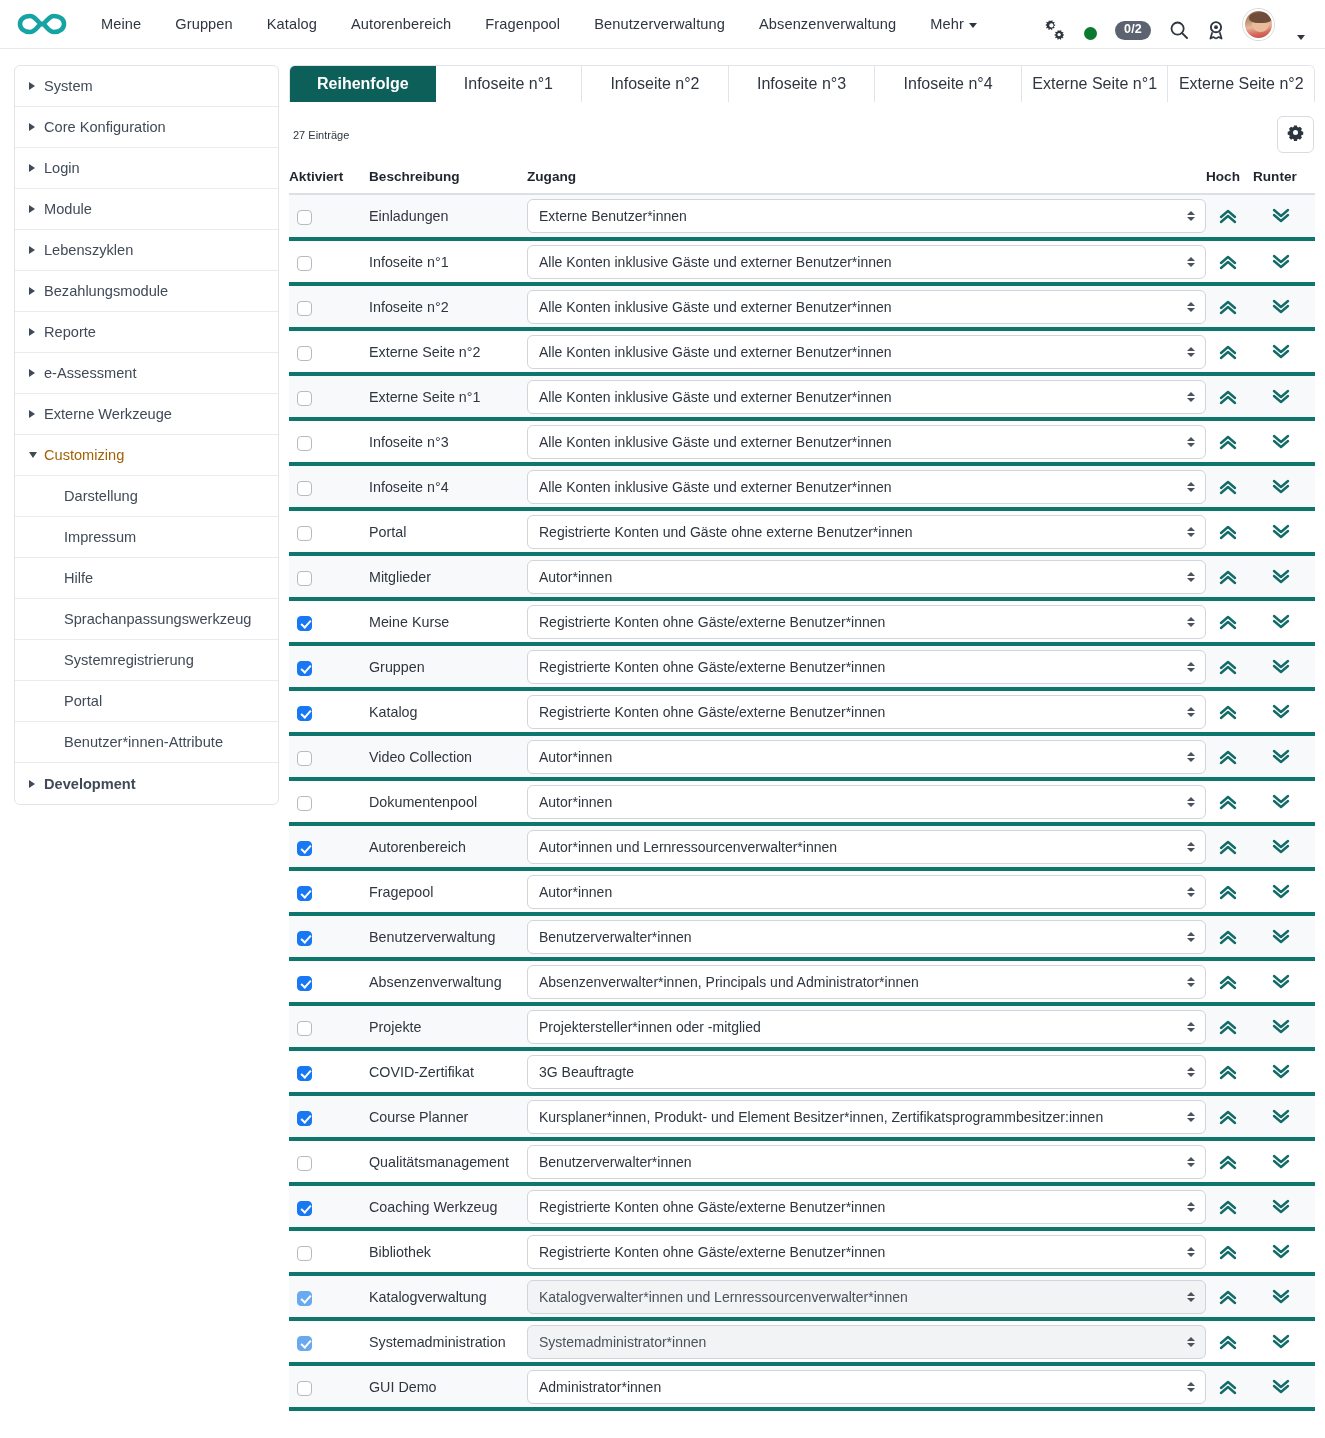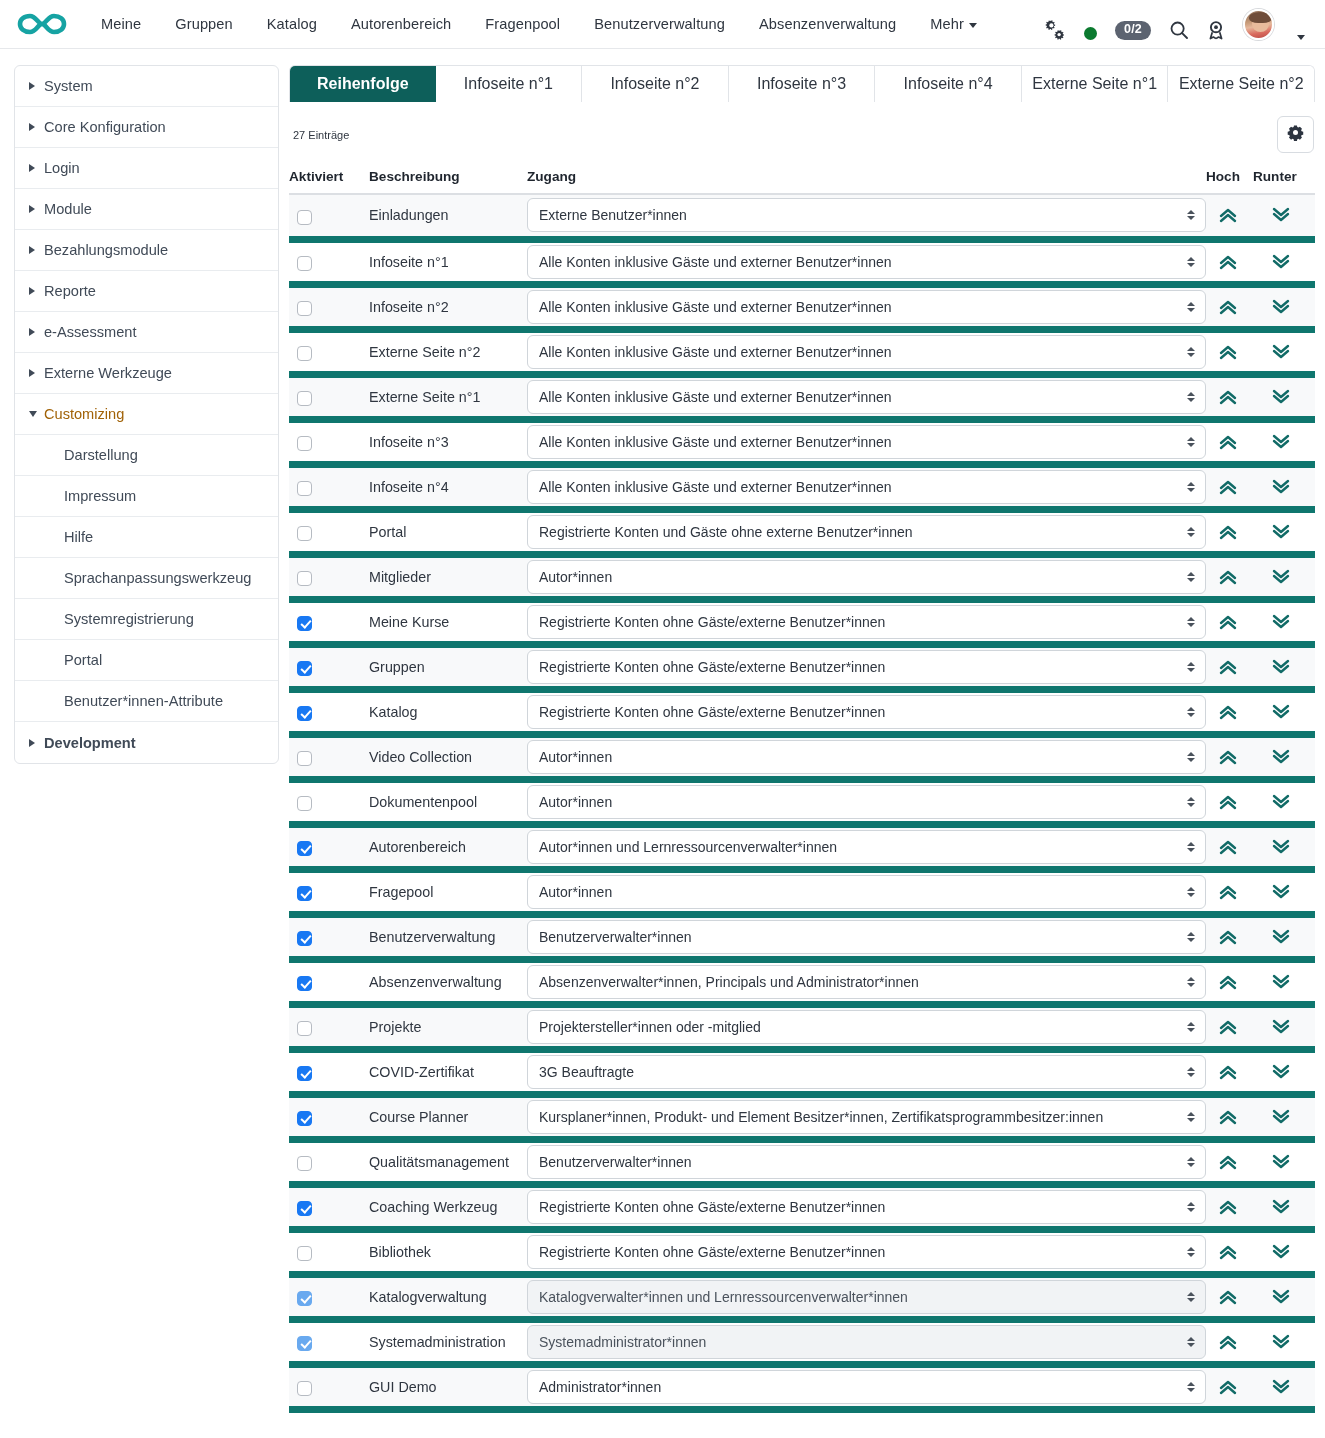--- a/index.html
+++ b/index.html
@@ -165,21 +165,21 @@
     padding: 4px 0 9px 0;
     border-bottom: 2px solid #dcdfe3;
     white-space: nowrap;
   }
   th.c-akt   { width: 80px;  padding-left: 4px; }
   th.c-desc  { width: 158px; }
   th.c-zug   { width: auto; }
   th.c-hoch  { width: 47px; text-align:left; }
   th.c-runt  { width: 62px; text-align:left; }
 
-  table.grid tbody tr { border-bottom: 7px solid #0f766e; margin-top: 7px; }
+  table.grid tbody tr { border-bottom: 4px solid #0f766e; margin-top: 7px; }
   table.grid tbody tr:nth-child(odd) { background: #f8f9fa; }
   table.grid tbody tr:nth-child(even) { background: #ffffff; }
   table.grid td { padding: 0; vertical-align: middle; height: 45px; }
 
   td.cell-akt { padding-left: 4px; }
   .cb {
     -webkit-appearance: none; appearance: none;
     width: 15px; height: 15px; border-radius: 4px;
     border: 1px solid #b6bbc2; background: #fff;
     margin: 0 0 0 8px; cursor: pointer; position: relative; top: 1px;
@@ -293,20 +293,24 @@
     <div class="side-item">
         <span class="tri"></span>
         <span>Login</span>
       </div>
     <div class="side-item">
         <span class="tri"></span>
         <span>Module</span>
       </div>
     <div class="side-item">
         <span class="tri"></span>
+        <span>Lebenszyklen</span>
+      </div>
+    <div class="side-item">
+        <span class="tri"></span>
         <span>Bezahlungsmodule</span>
       </div>
     <div class="side-item">
         <span class="tri"></span>
         <span>Reporte</span>
       </div>
     <div class="side-item">
         <span class="tri"></span>
         <span>e-Assessment</span>
       </div>

